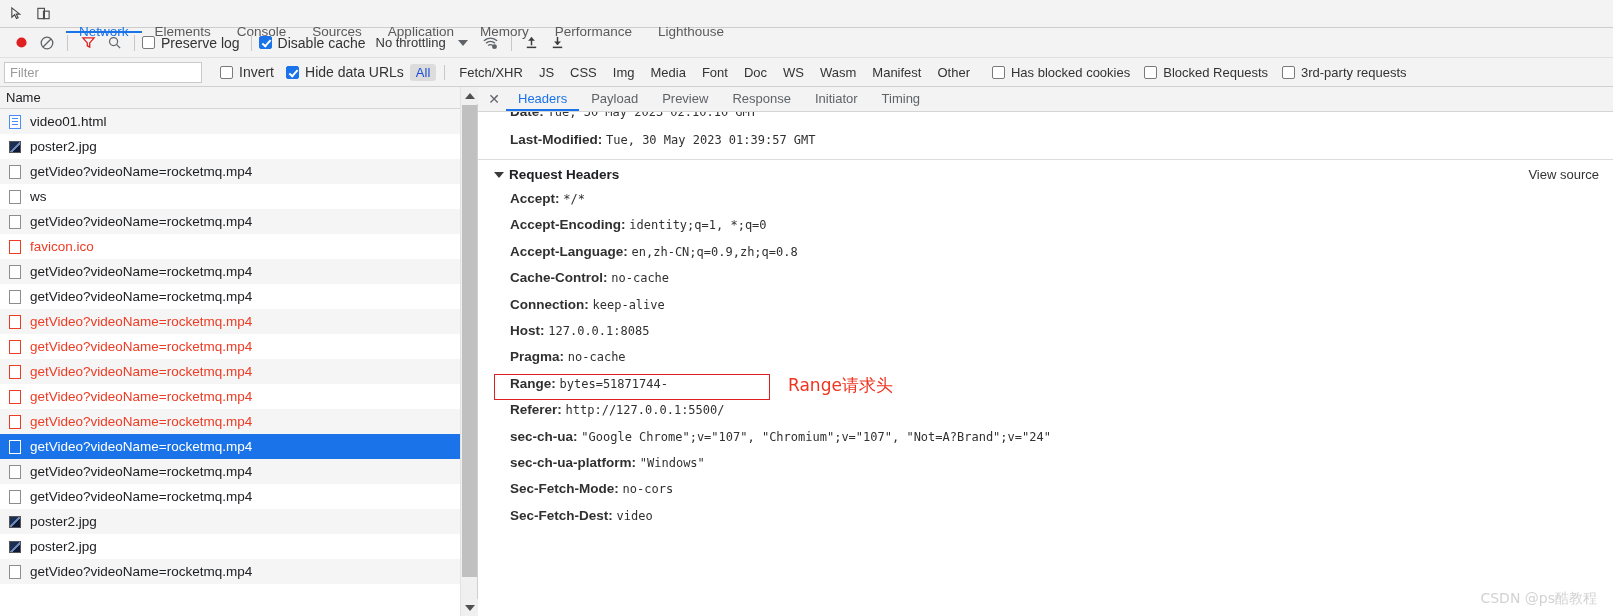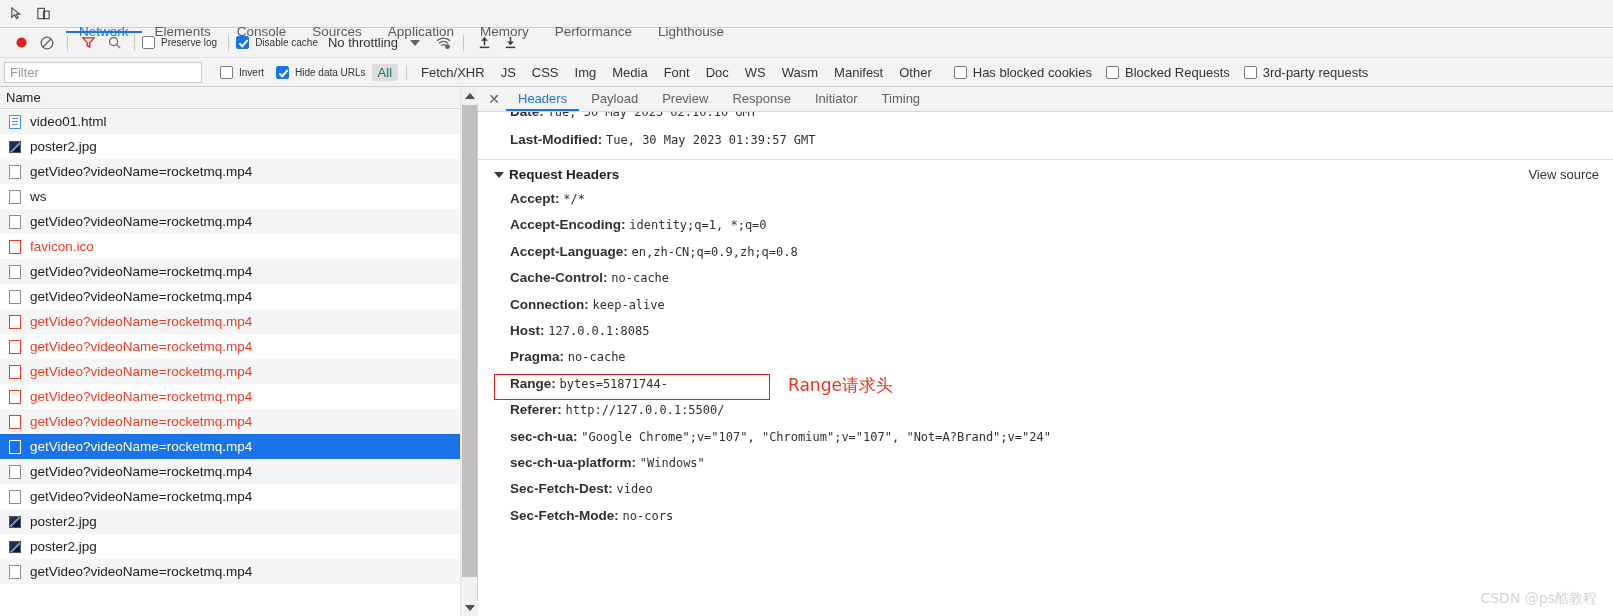--- a/index.html
+++ b/index.html
@@ -58,21 +58,21 @@
     width: 26px; height: 26px;
     display: flex; align-items: center; justify-content: center;
   }
   .tb-sep {
     width: 1px; height: 16px;
     background: #c8c8c8;
     margin: 0 7px;
   }
   .cb-label {
     display: flex; align-items: center; gap: 6px;
-    font-size: 10px; color: #333; white-space: nowrap;
+    font-size: 14px; color: #333; white-space: nowrap;
     margin-right: 4px;
   }
   .cb {
     width: 13px; height: 13px;
     border: 1px solid #7a7a7a;
     border-radius: 2px;
     background: #fff;
     display: inline-block;
     position: relative;
     flex: none;
@@ -121,21 +121,21 @@
   .filter-input::placeholder { color: #9a9a9a; }
   .fbar-gap { width: 18px; }
   .type-list { display: flex; align-items: center; gap: 0; }
   .type-chip {
     font-size: 13px; color: #333;
     padding: 1px 6px;
     border-radius: 3px;
     white-space: nowrap;
     margin: 0 2px;
   }
-  .type-chip.active { background: #dcdcdc; color: #0f766e; }
+  .type-chip.active { background: #dcdcdc; color: #1d4ed8; }
   .vsep { width: 1px; height: 15px; background: #c8c8c8; margin: 0 6px; }
   .fbar-cb { display: flex; align-items: center; gap: 6px; margin-left: 14px; font-size: 13px; color: #333; white-space: nowrap; }
 
   
   .main {
     display: flex;
     height: 529px;
     position: relative;
   }
 
@@ -717,24 +717,24 @@
       </div>
       <div class="hdr-row">
         <span class="hdr-name">sec-ch-ua:</span>
         <span class="hdr-val">"Google Chrome";v="107", "Chromium";v="107", "Not=A?Brand";v="24"</span>
       </div>
       <div class="hdr-row">
         <span class="hdr-name">sec-ch-ua-platform:</span>
         <span class="hdr-val">"Windows"</span>
       </div>
       <div class="hdr-row">
+        <span class="hdr-name">Sec-Fetch-Mode:</span>
+        <span class="hdr-val">no-cors</span>
+      </div>
+      <div class="hdr-row">
         <span class="hdr-name">Sec-Fetch-Dest:</span>
         <span class="hdr-val">video</span>
-      </div>
-      <div class="hdr-row">
-        <span class="hdr-name">Sec-Fetch-Mode:</span>
-        <span class="hdr-val">no-cors</span>
       </div>
 
       <div class="watermark">CSDN @ps酷教程</div>
     </div>
   </div>
 </div>
 
 </body></html>

